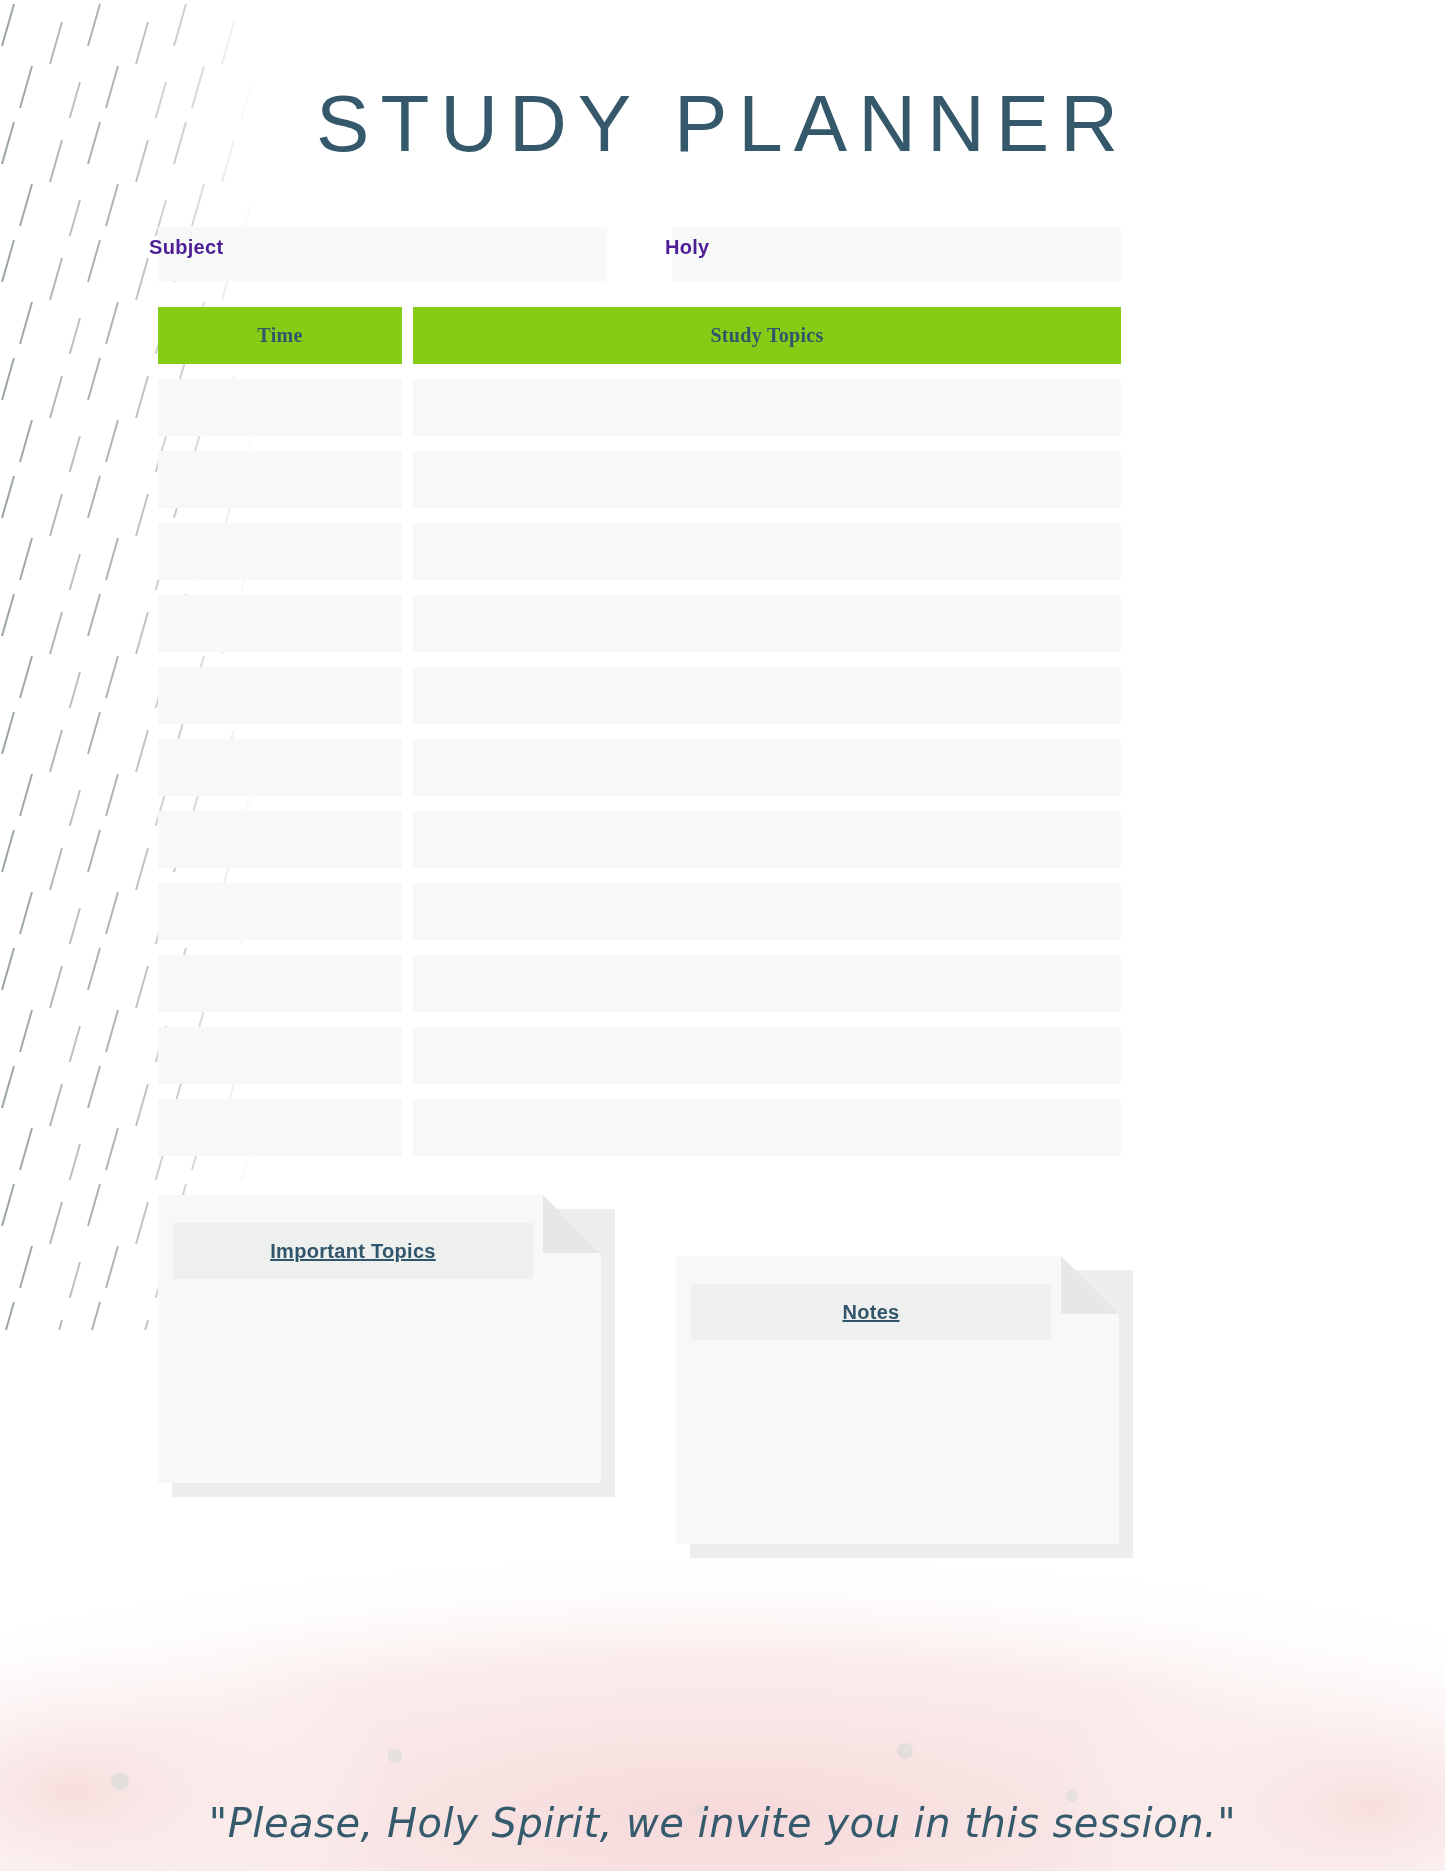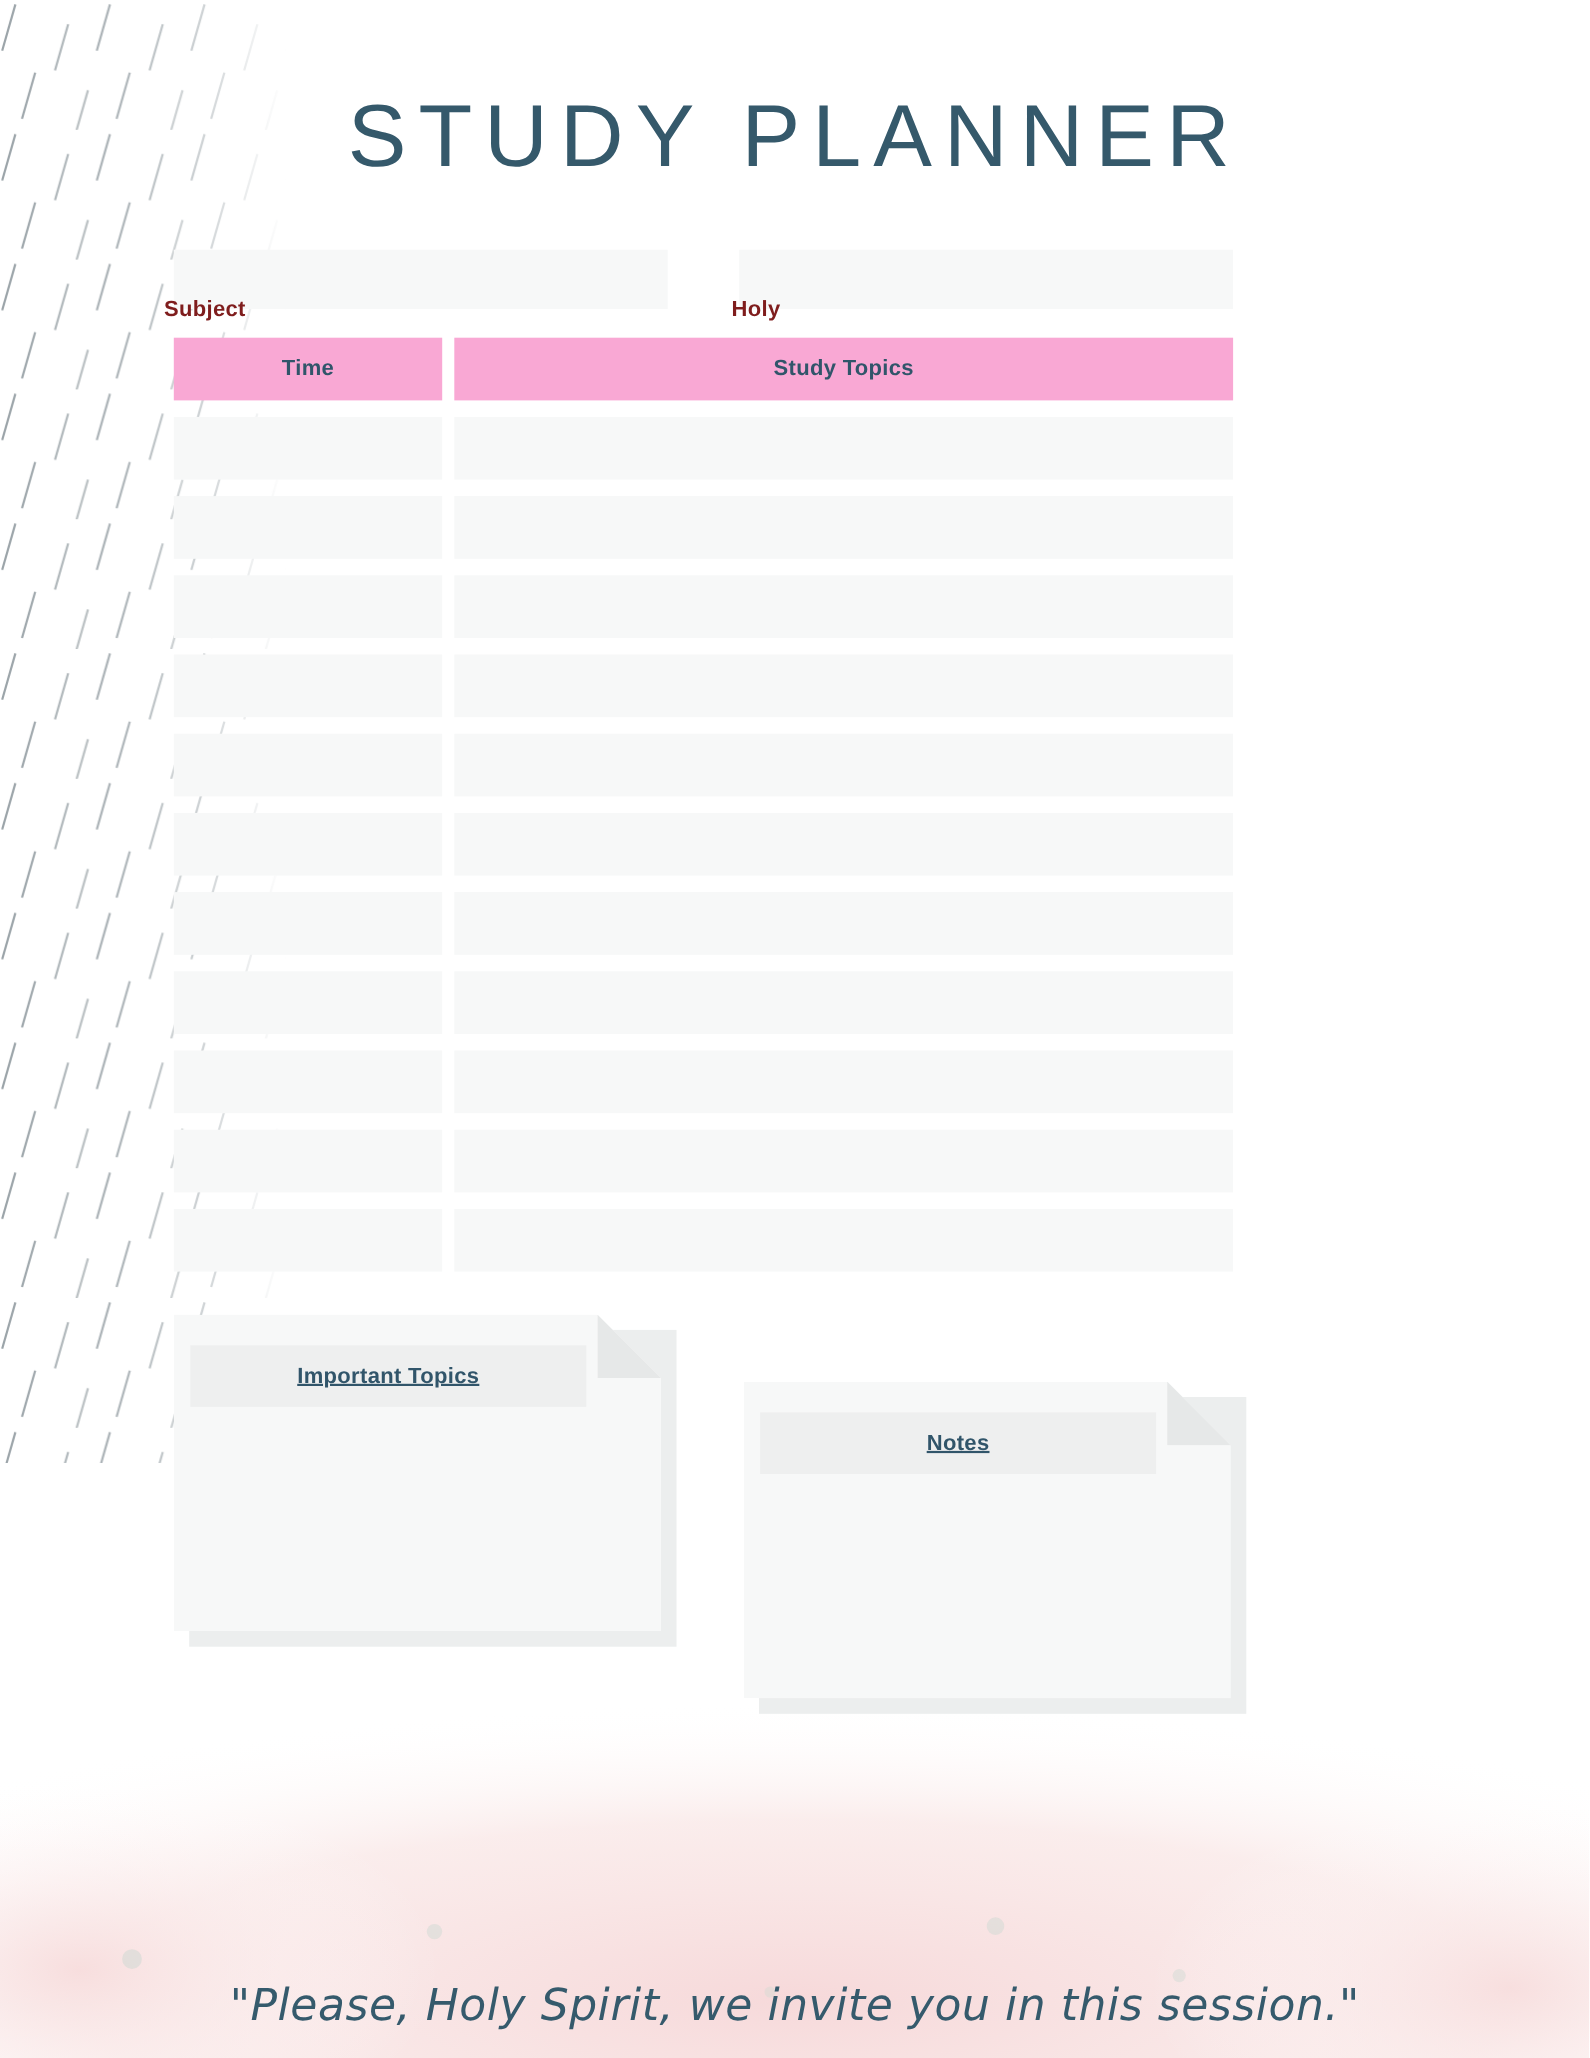--- a/index.html
+++ b/index.html
@@ -37,42 +37,41 @@
   }
 
   
   .field-bar{
     position:absolute;
     background:#f7f8f8;
     height:54px;
   }
   .field-label{
     position:absolute;
-    color:#7f1d1d;
+    color:#4c1d95;
     font-size:20px;
     font-weight:bold;
     letter-spacing:.3px;
     white-space:nowrap;
-    margin-top:34px;
   }
   #subject-bar{left:158px;top:227px;width:449px;}
   #subject-label{left:149px;top:236px;}
   #date-bar{left:672px;top:227px;width:449px;}
   #date-label{left:665px;top:236px;}
 
   
   #table{position:absolute;left:158px;top:307px;width:963px;}
   .trow{position:relative;height:57px;margin-bottom:15px;}
   .cell{
     position:absolute;top:0;height:57px;background:#f7f8f8;
     display:flex;align-items:center;justify-content:center;
   }
   .cell.time{left:0;width:244px;}
   .cell.topics{left:255px;width:708px;}
-  .thead .cell{background:#f9a8d4;}
+  .thead .cell{background:#84cc16;font-family:Liberation Serif, serif;}
   .thtext{
     color:#31556a;font-size:20px;font-weight:bold;letter-spacing:.3px;
     white-space:nowrap;
   }
 
   
   .note-card{
     position:absolute;
     width:443px;height:288px;
   }

